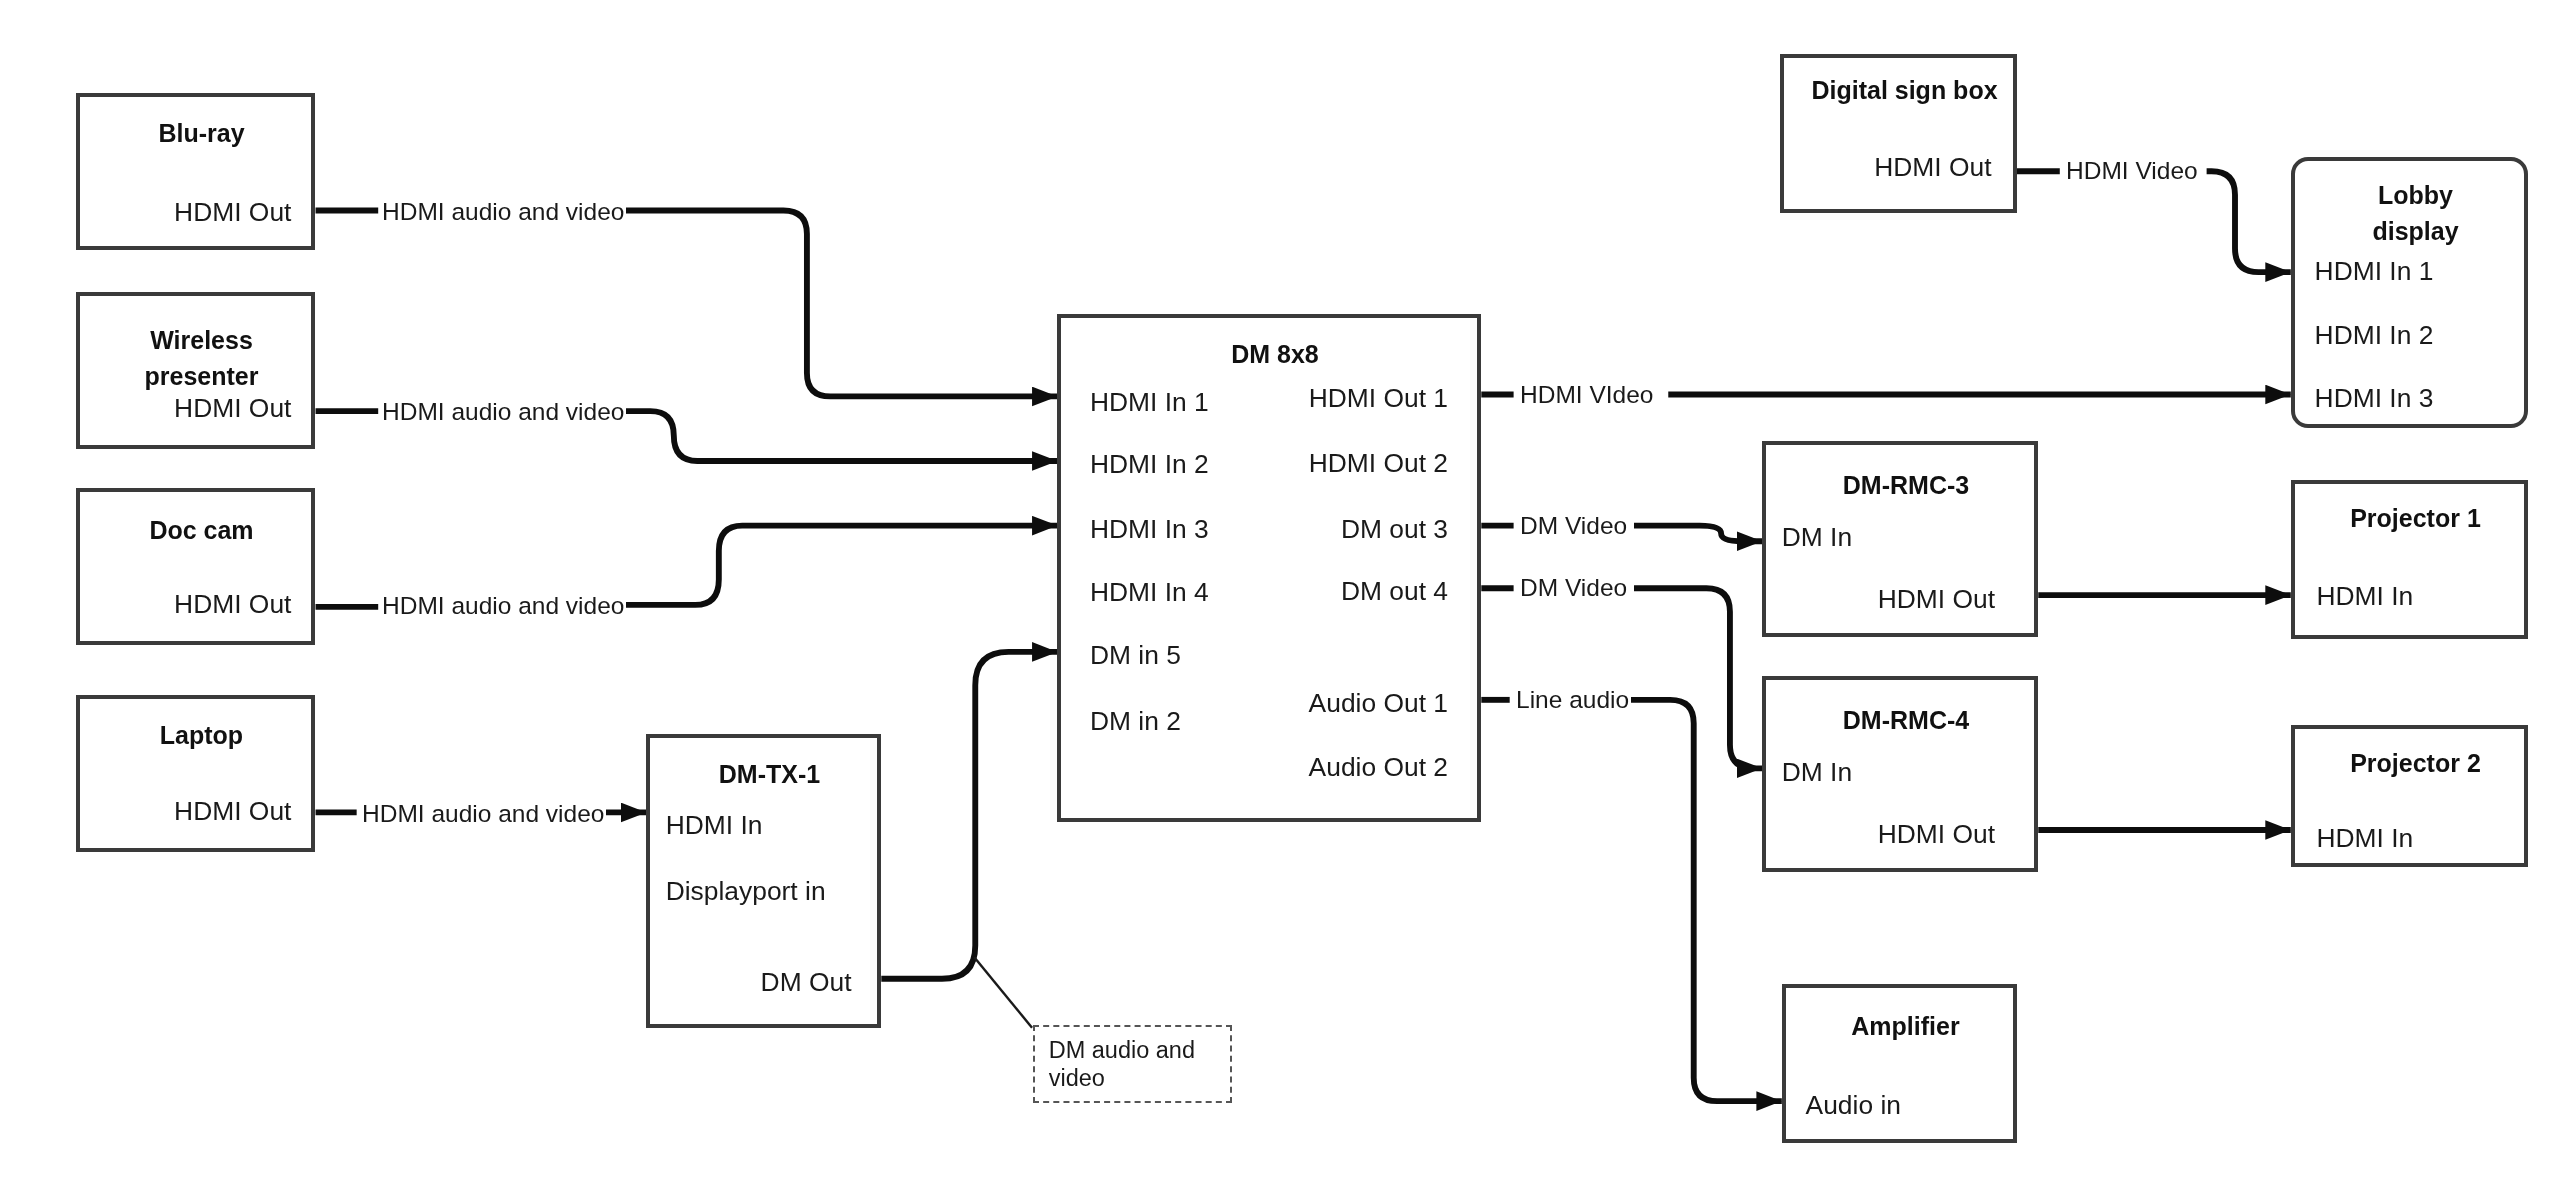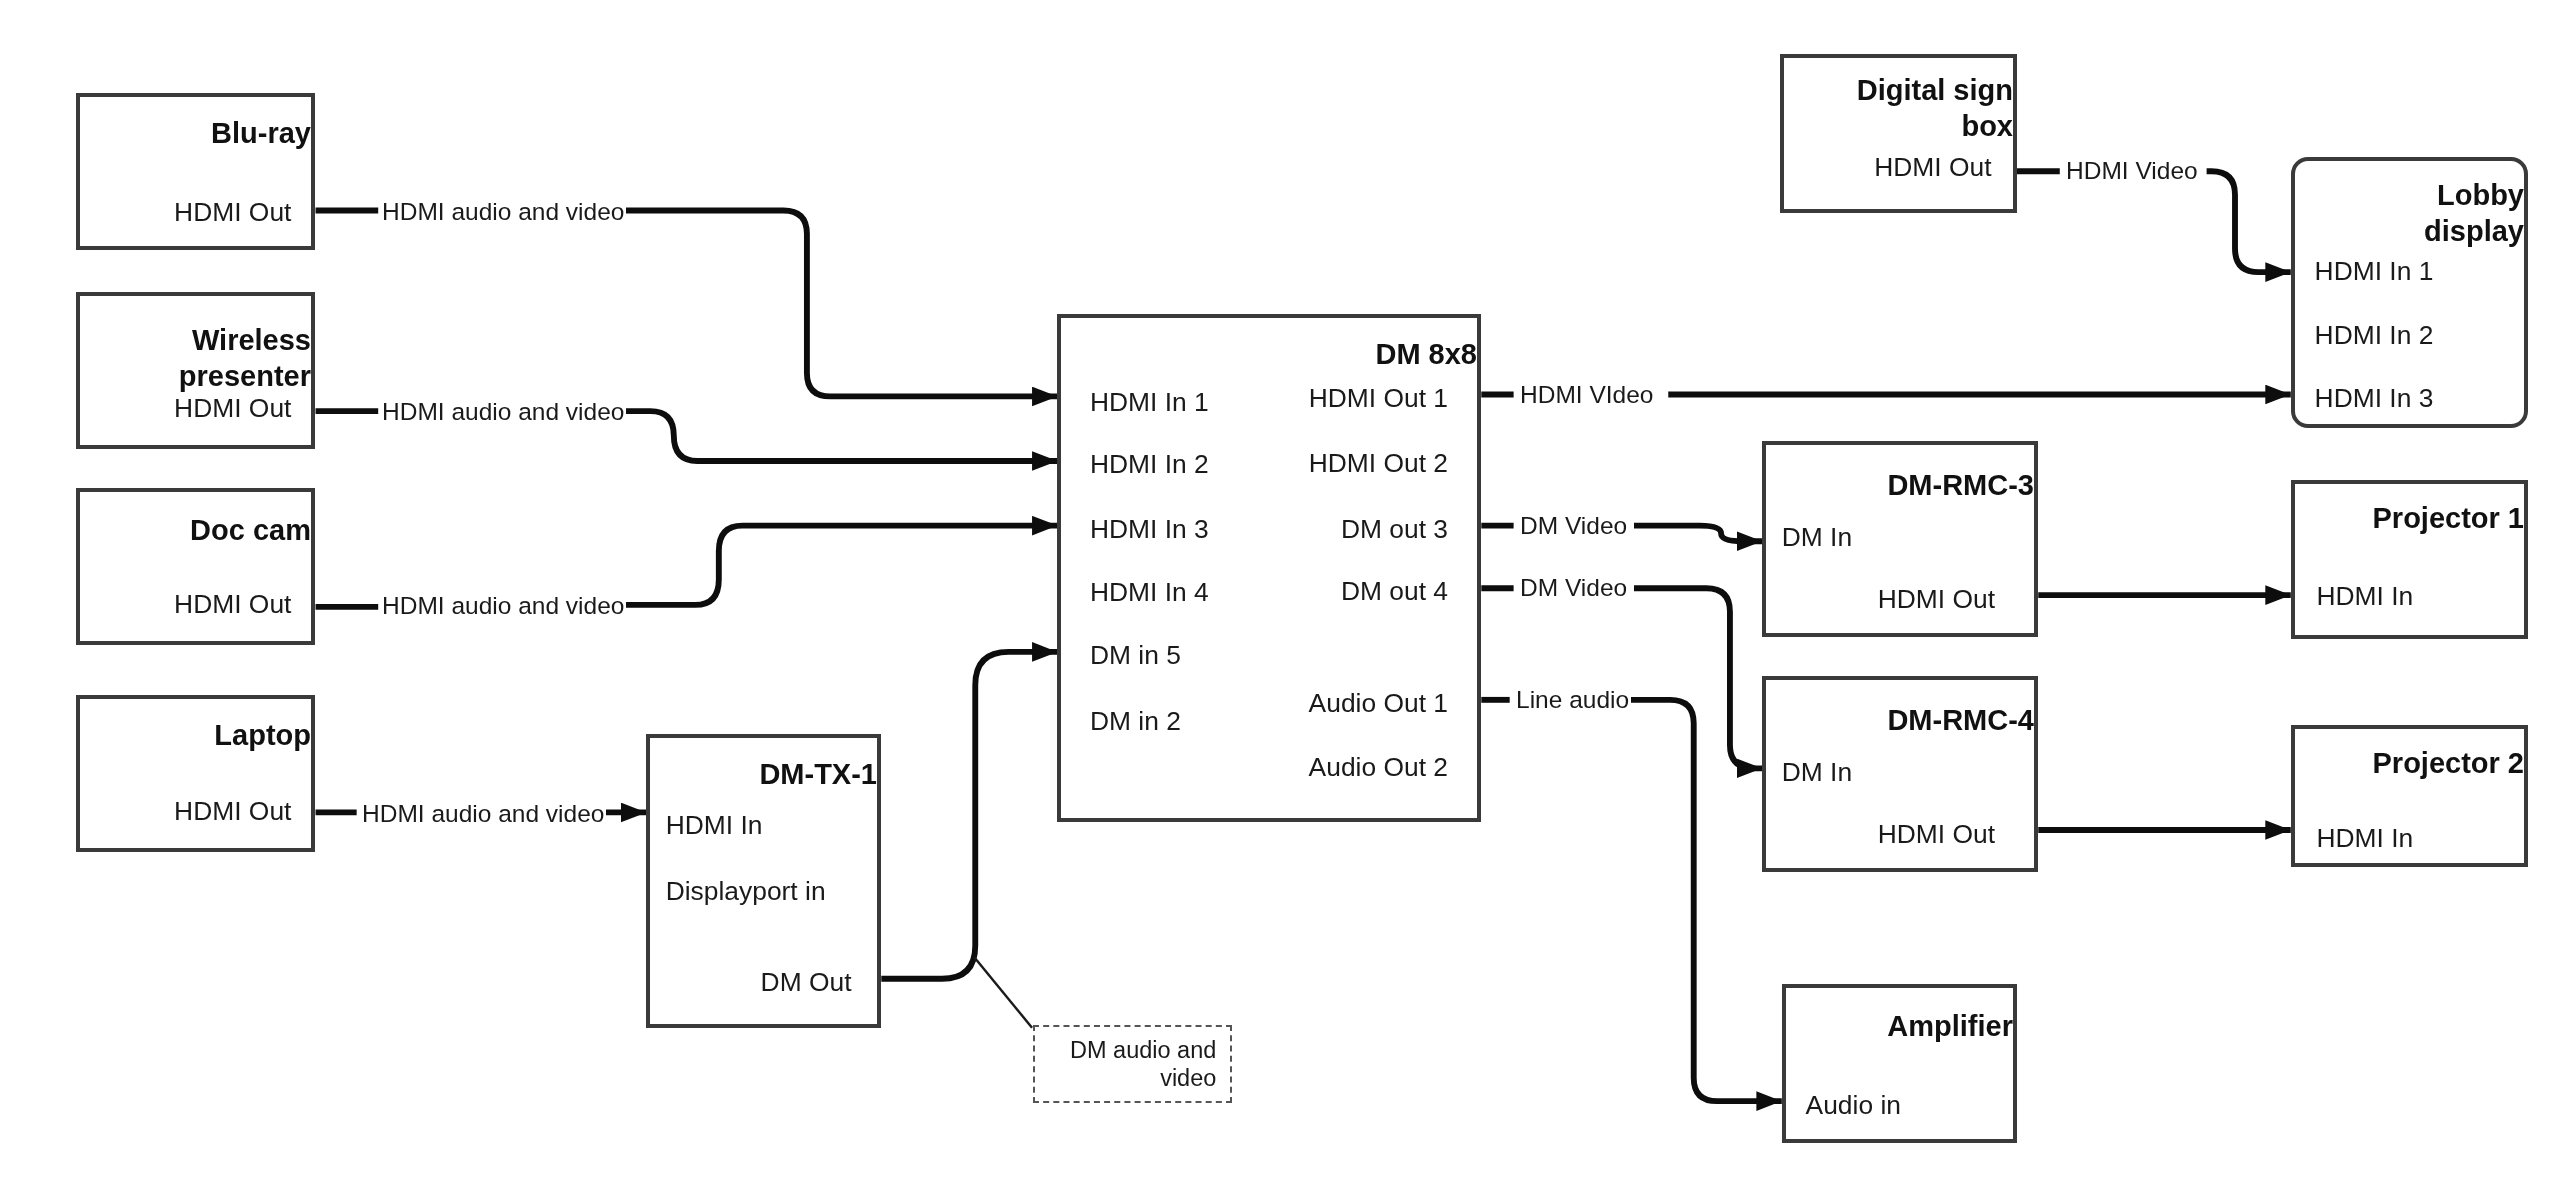--- a/index.html
+++ b/index.html
@@ -2,32 +2,32 @@
 <html><head>
 <meta charset="utf-8">
 <style>
   html,body{margin:0;padding:0;background:#fff;}
   #canvas{
     position:relative;width:2576px;height:1201px;background:#fff;overflow:hidden;
     font-family:"Liberation Sans",sans-serif;color:#1a1a1a;
   }
   .box{position:absolute;background:#fff;border:4.9px solid #3a3a3a;box-sizing:border-box;}
   .box .title{
-    position:absolute;left:0;right:0;text-align:right;font-weight:bold;
-    font-size:29px;line-height:36px;color:#111;padding-left:12px;
+    position:absolute;left:0;right:0;text-align:center;font-weight:bold;
+    font-size:25px;line-height:36px;color:#111;padding-left:12px;
   }
   .box .title span{display:inline-block;}
   .port{position:absolute;font-size:26.4px;line-height:31px;white-space:nowrap;color:#1a1a1a;}
   .linklabel{
     position:absolute;font-size:24.5px;line-height:29px;white-space:nowrap;
     background:#fff;color:#1a1a1a;transform:translateY(-50%);padding:0 2px;
   }
   .note{
     position:absolute;border:2px dashed #555;background:#fff;box-sizing:border-box;
-    font-size:23.5px;line-height:28px;text-align:right;color:#1a1a1a;
+    font-size:23.5px;line-height:28px;text-align:left;color:#1a1a1a;
     display:flex;align-items:center;justify-content:center;padding:3.9px 13.7px;
   }
   svg.wires{position:absolute;left:0;top:0;pointer-events:none;}
 </style>
 </head>
 <body>
 
 <div id="canvas">
 
   <svg class="wires" width="2576" height="1201" viewBox="0 0 2631 1227">

